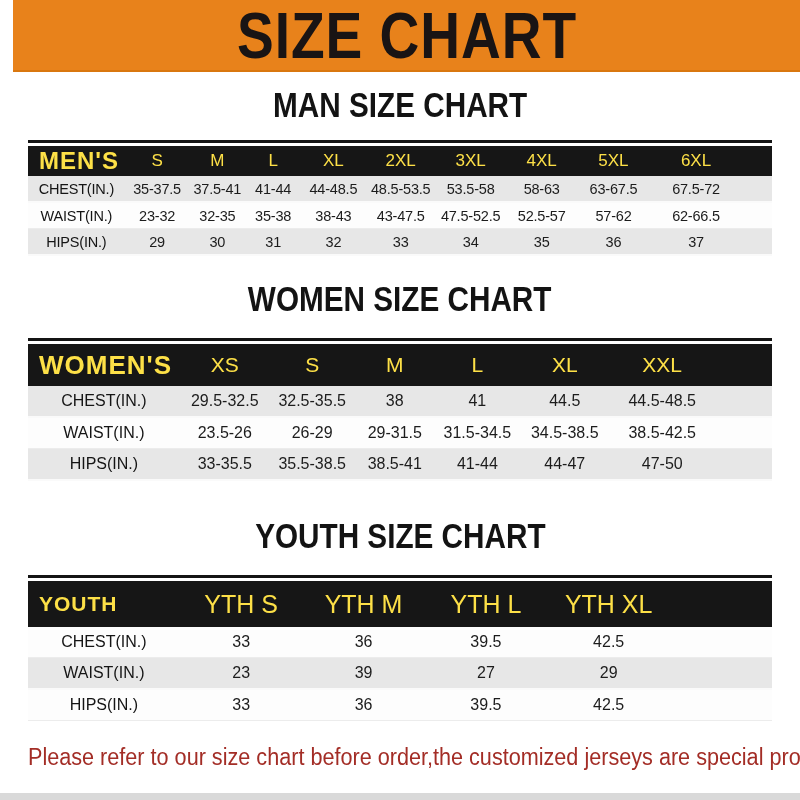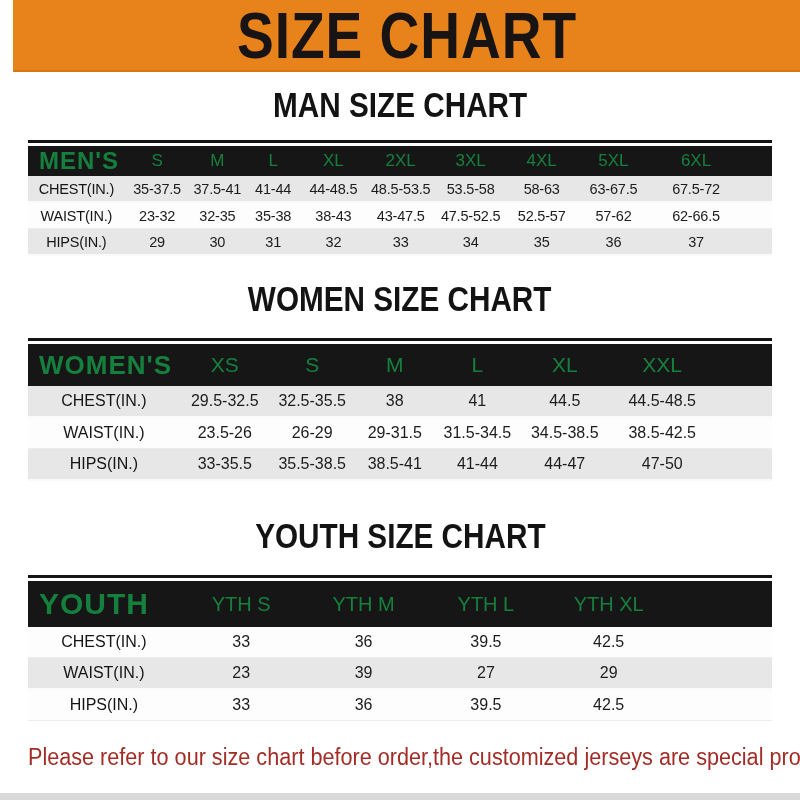--- a/index.html
+++ b/index.html
@@ -24,30 +24,30 @@
     transform:scale(0.9,1.05); white-space:nowrap; letter-spacing:0px;
   }
   .st-men   { margin:16px 0 12px; line-height:34px; }
   .st-women { margin:26px 0 16px; line-height:34px; }
   .st-youth { margin:38px 0 16px; line-height:34px; }
   
   .tablewrap { margin:0 28px; }
   .topline { height:3px; background:#141414; margin-bottom:3px; }
   table.size { width:100%; border-collapse:collapse; table-layout:fixed; }
   table.size th, table.size td { white-space:nowrap; overflow:visible; padding:0; }
-  tr.bar th { background:#161616; color:#15803d; font-weight:400; text-align:center; }
+  tr.bar th { background:#161616; color:#fde047; font-weight:400; text-align:center; }
   tr.bar th.name {
     text-align:left; padding-left:11px; font-weight:700; letter-spacing:1px;
   }
   .t-men   tr.bar th { height:30px; font-size:17px; }
   .t-men   tr.bar th.name { font-size:24px; }
   .t-women tr.bar th { height:42px; font-size:21px; }
   .t-women tr.bar th.name { font-size:26px; }
-  .t-youth tr.bar th { height:46px; font-size:20px; }
-  .t-youth tr.bar th.name { font-size:30px; }
+  .t-youth tr.bar th { height:46px; font-size:25px; }
+  .t-youth tr.bar th.name { font-size:21px; }
   tbody td { text-align:center; color:#1c1c1c; }
   .t-men   tbody td { height:25px; font-size:14.5px; letter-spacing:-0.2px; }
   .t-women tbody td { height:30px; font-size:16px; }
   .t-youth tbody td { height:30px; font-size:16px; }
   tr.g { background:#E7E7E7; border-bottom:2px solid #fafafa; }
   tr.w { background:#FDFDFD; border-bottom:1px solid #ececec; }
   td.rowlabel { color:#151515; }
   
   .disclaimer { margin:22px 0 0 28px; color:#A32D26; }
   .disclaimer div {

